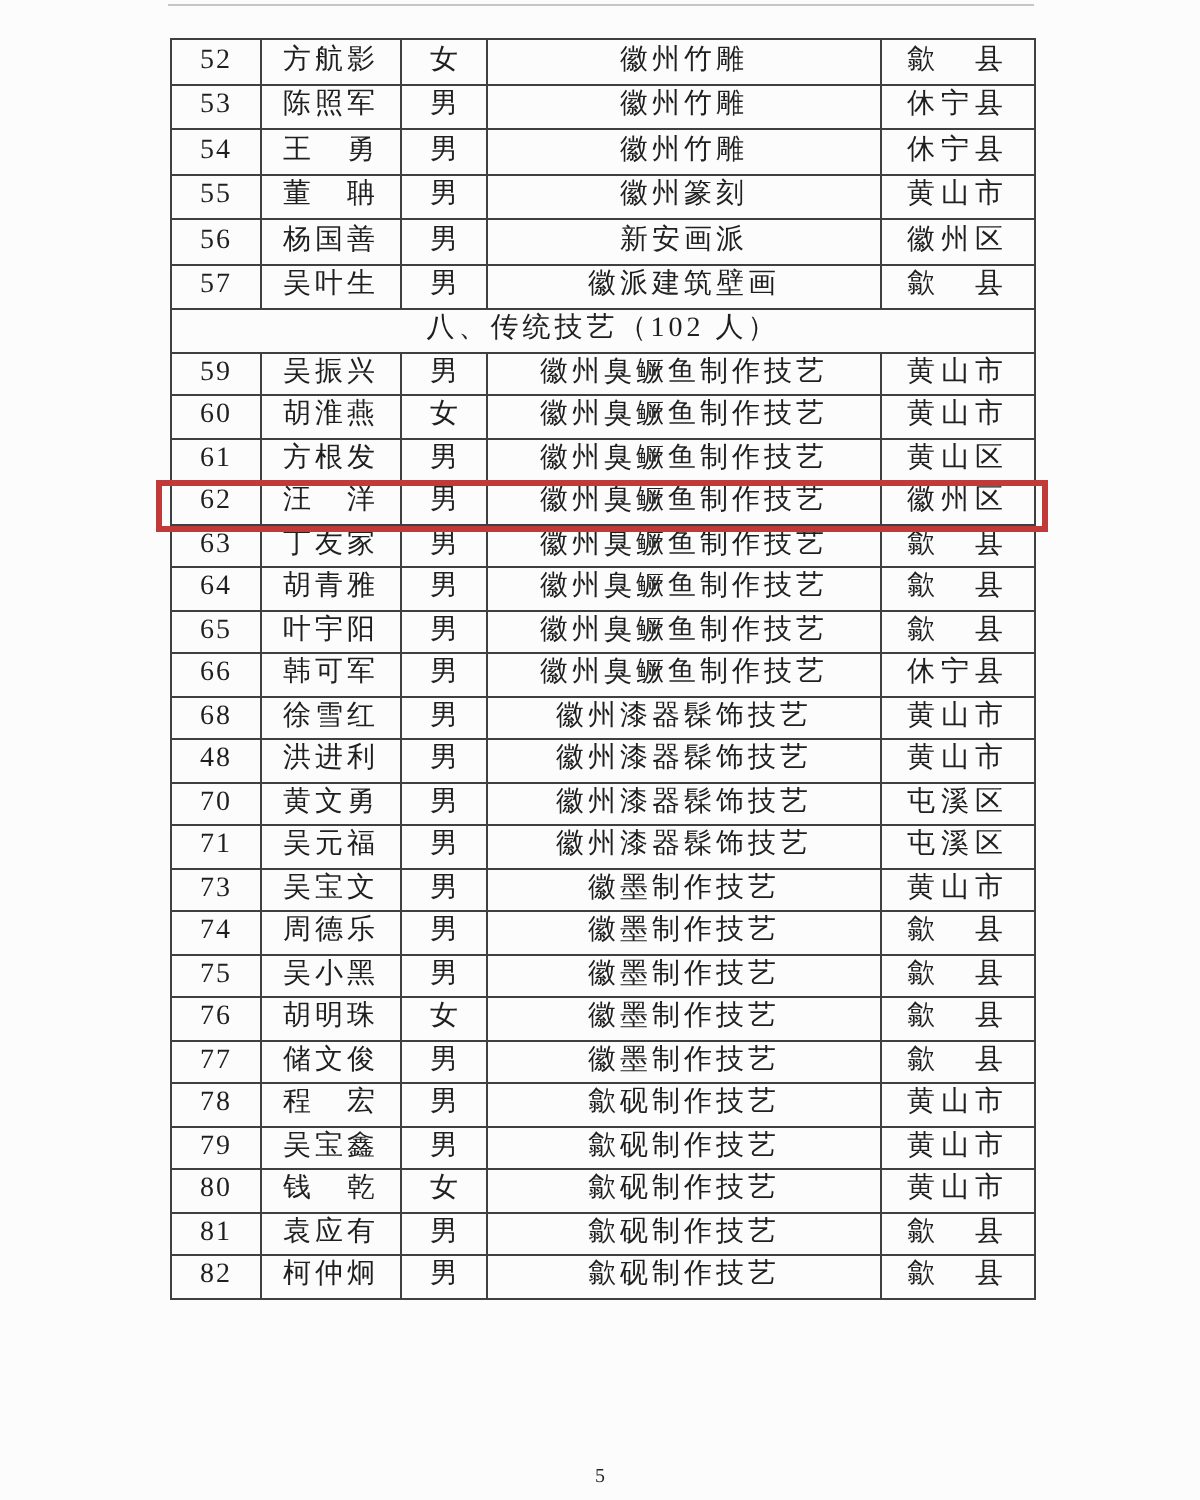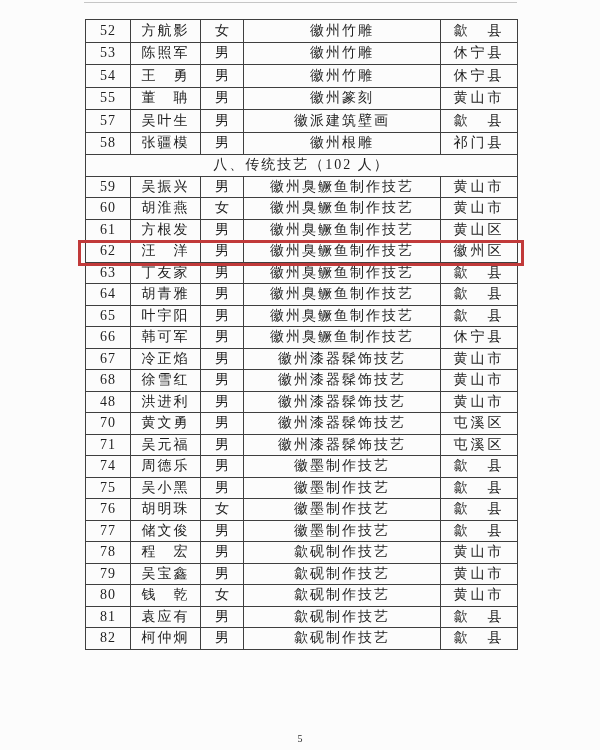--- a/index.html
+++ b/index.html
@@ -109,33 +109,33 @@
           <td class="c-region">休宁县</td>
         </tr>
         <tr class="g1">
           <td class="c-no">55</td>
           <td class="c-name">董　聃</td>
           <td class="c-gender">男</td>
           <td class="c-item">徽州篆刻</td>
           <td class="c-region">黄山市</td>
         </tr>
         <tr class="g1">
+          <td class="c-no">56</td>
+          <td class="c-name">杨国善</td>
+          <td class="c-gender">男</td>
+          <td class="c-item">新安画派</td>
+          <td class="c-region">徽州区</td>
+        </tr>
+        <tr class="g1">
           <td class="c-no">57</td>
           <td class="c-name">吴叶生</td>
           <td class="c-gender">男</td>
           <td class="c-item">徽派建筑壁画</td>
           <td class="c-region">歙　县</td>
         </tr>
-        <tr class="g1">
-          <td class="c-no">58</td>
-          <td class="c-name">张疆模</td>
-          <td class="c-gender">男</td>
-          <td class="c-item">徽州根雕</td>
-          <td class="c-region">祁门县</td>
-        </tr>
         <tr class="g2">
           <td colspan="5" class="section">八、传统技艺（102 人）</td>
         </tr>
         <tr class="g2">
           <td class="c-no">59</td>
           <td class="c-name">吴振兴</td>
           <td class="c-gender">男</td>
           <td class="c-item">徽州臭鳜鱼制作技艺</td>
           <td class="c-region">黄山市</td>
         </tr>
@@ -182,27 +182,20 @@
           <td class="c-region">歙　县</td>
         </tr>
         <tr class="g2">
           <td class="c-no">66</td>
           <td class="c-name">韩可军</td>
           <td class="c-gender">男</td>
           <td class="c-item">徽州臭鳜鱼制作技艺</td>
           <td class="c-region">休宁县</td>
         </tr>
         <tr class="g2">
-          <td class="c-no">67</td>
-          <td class="c-name">冷正焰</td>
-          <td class="c-gender">男</td>
-          <td class="c-item">徽州漆器髹饰技艺</td>
-          <td class="c-region">黄山市</td>
-        </tr>
-        <tr class="g2">
           <td class="c-no">68</td>
           <td class="c-name">徐雪红</td>
           <td class="c-gender">男</td>
           <td class="c-item">徽州漆器髹饰技艺</td>
           <td class="c-region">黄山市</td>
         </tr>
         <tr class="g2">
           <td class="c-no">48</td>
           <td class="c-name">洪进利</td>
           <td class="c-gender">男</td>
@@ -217,20 +210,27 @@
           <td class="c-region">屯溪区</td>
         </tr>
         <tr class="g2">
           <td class="c-no">71</td>
           <td class="c-name">吴元福</td>
           <td class="c-gender">男</td>
           <td class="c-item">徽州漆器髹饰技艺</td>
           <td class="c-region">屯溪区</td>
         </tr>
         <tr class="g2">
+          <td class="c-no">73</td>
+          <td class="c-name">吴宝文</td>
+          <td class="c-gender">男</td>
+          <td class="c-item">徽墨制作技艺</td>
+          <td class="c-region">黄山市</td>
+        </tr>
+        <tr class="g2">
           <td class="c-no">74</td>
           <td class="c-name">周德乐</td>
           <td class="c-gender">男</td>
           <td class="c-item">徽墨制作技艺</td>
           <td class="c-region">歙　县</td>
         </tr>
         <tr class="g2">
           <td class="c-no">75</td>
           <td class="c-name">吴小黑</td>
           <td class="c-gender">男</td>

